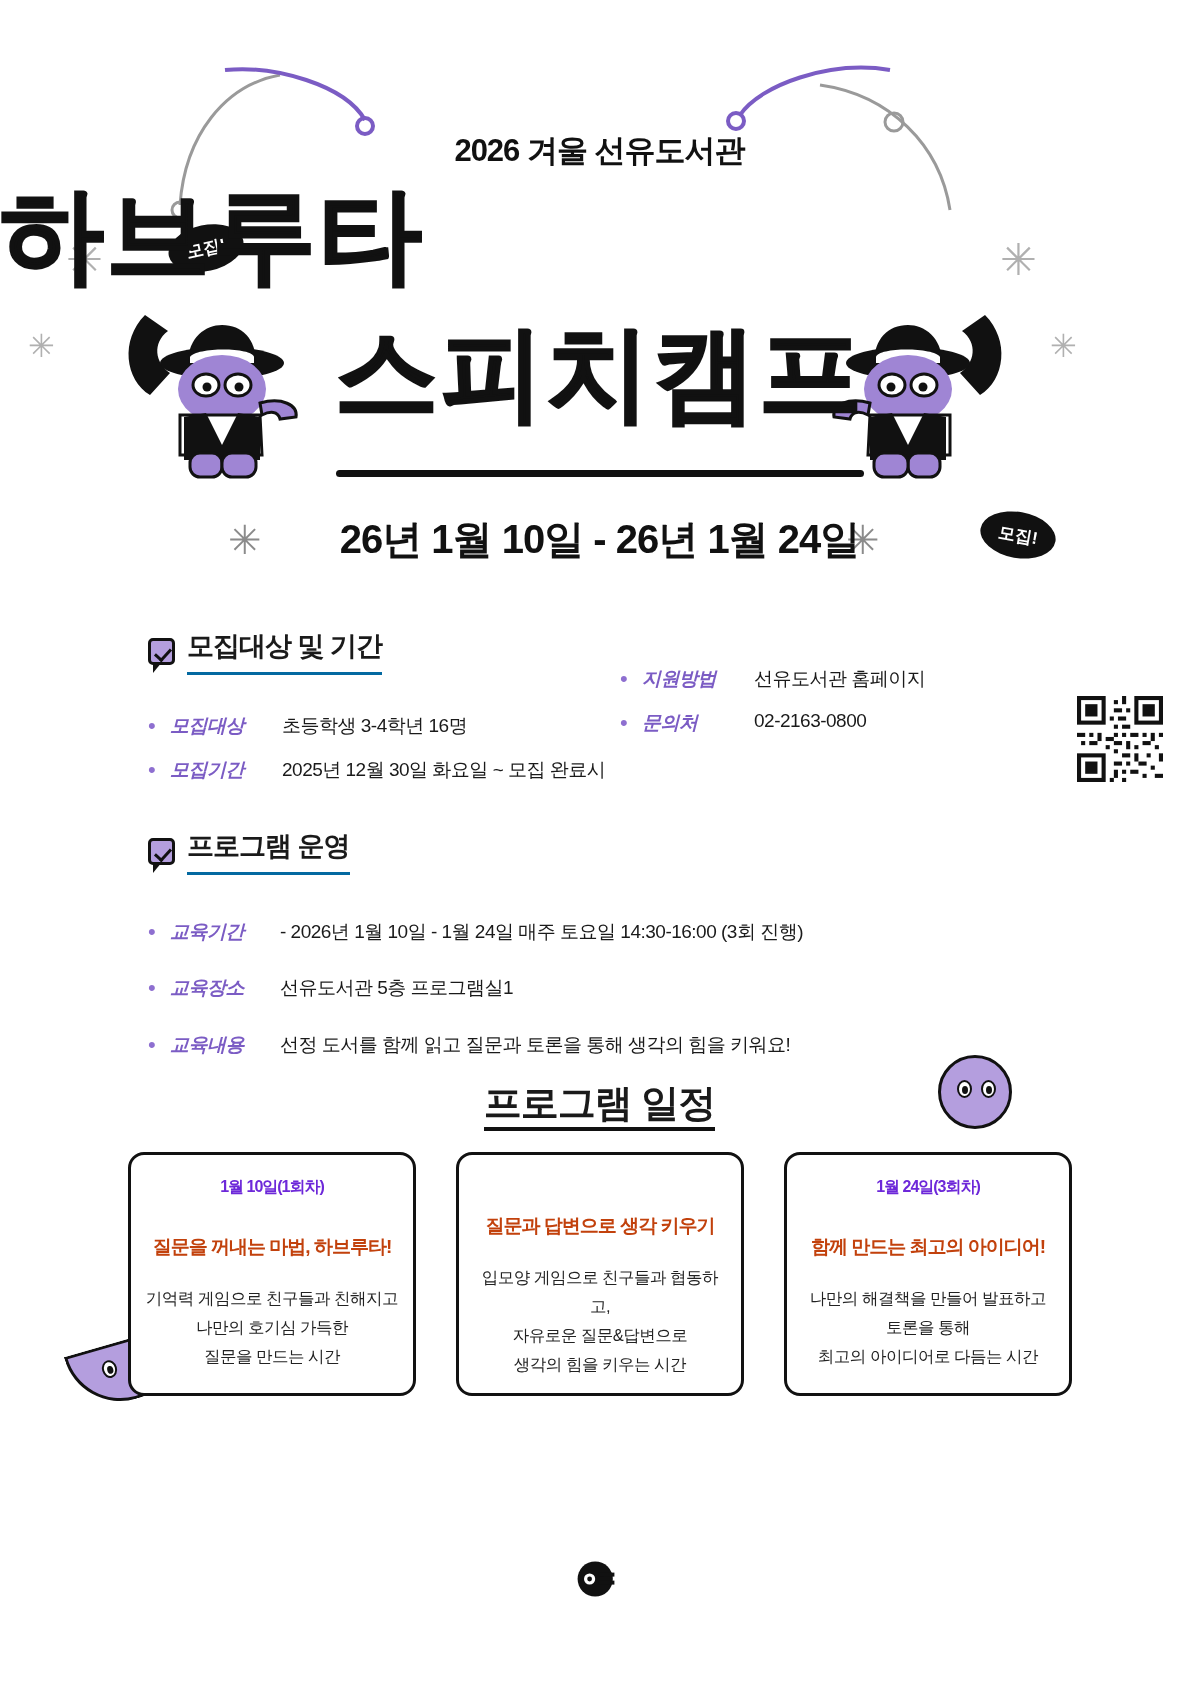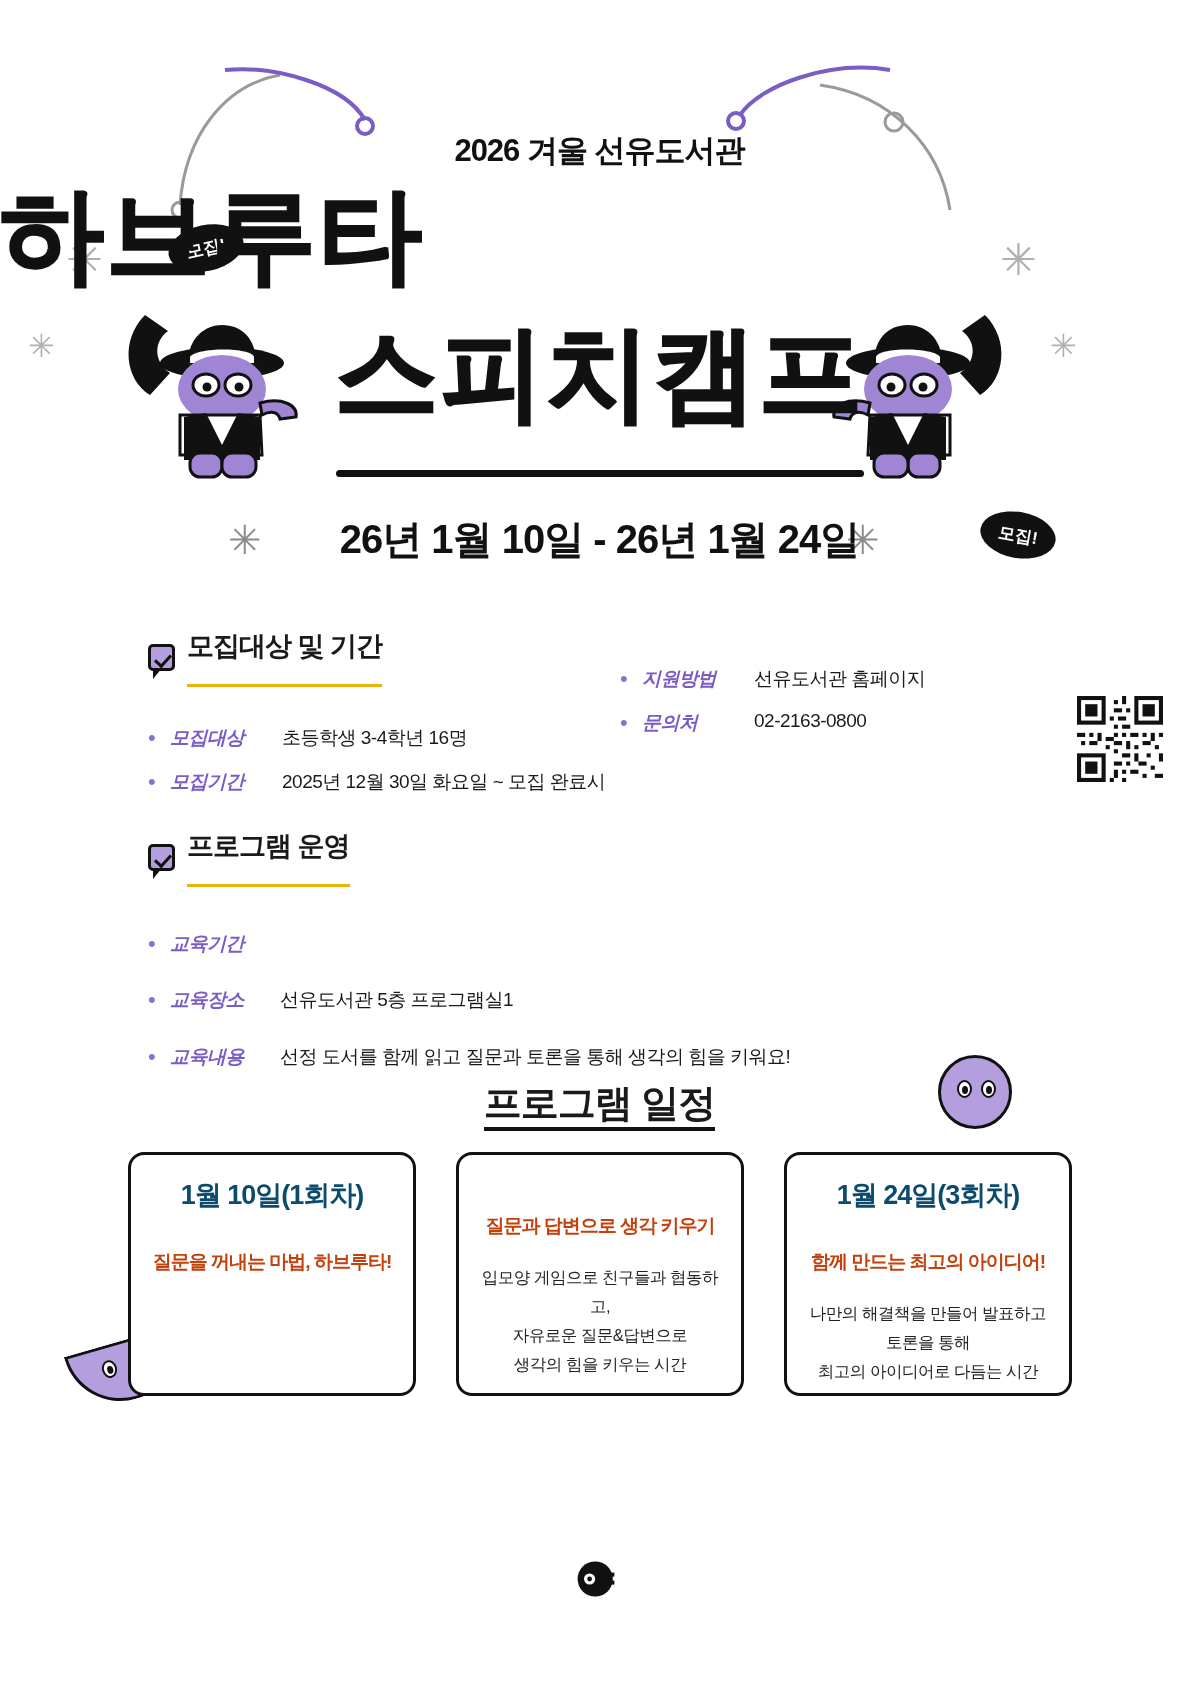--- a/index.html
+++ b/index.html
@@ -142,22 +142,22 @@
     content: "";
     position: absolute;
     left: 2px; bottom: -11px;
     width: 0; height: 0;
     border-left: 9px solid #111;
     border-bottom: 11px solid transparent;
   }
   .sec-title {
     font-size: 27px; font-weight: bold;
     letter-spacing: -1px;
-    border-bottom: 3px solid #eab308;
-    padding-bottom: 20px;
+    border-bottom: 3px solid #0369a1;
+    padding-bottom: 8px;
   }
 
   .col-left { position: absolute; top: 0; left: 148px; width: 470px; }
   .col-right { position: absolute; top: 0; left: 620px; width: 460px; }
 
   .item-list { margin-top: 38px; }
   .item-row {
     display: flex; align-items: flex-start;
     margin-bottom: 18px;
     font-size: 19px;
@@ -208,22 +208,22 @@
   }
   .card {
     width: 288px; height: 244px;
     border: 3px solid #111;
     border-radius: 16px;
     background: #fff;
     padding: 22px 14px 16px;
     text-align: center;
   }
   .card-date {
-    color: #0c4a6e;
-    font-size: 27px;
+    color: #6d28d9;
+    font-size: 16px;
     font-weight: bold;
     letter-spacing: -1px;
   }
   .card-head {
     margin-top: 36px;
     font-size: 19px;
     font-weight: bold;
     letter-spacing: -1px;
     color: #c2410c;
   }
@@ -475,20 +475,21 @@
 
   <div class="ops">
     <div class="sec-head">
       <span class="chk"></span>
       <span class="sec-title">프로그램 운영</span>
     </div>
     <div class="item-list">
       <div class="item-row">
         <span class="bullet">•</span>
         <span class="item-key">교육기간</span>
+        <span class="item-val">- 2026년 1월 10일 - 1월 24일 매주 토요일 14:30-16:00 (3회 진행)</span>
       </div>
       <div class="item-row">
         <span class="bullet">•</span>
         <span class="item-key">교육장소</span>
         <span class="item-val">선유도서관 5층 프로그램실1</span>
       </div>
       <div class="item-row">
         <span class="bullet">•</span>
         <span class="item-key">교육내용</span>
         <span class="item-val">선정 도서를 함께 읽고 질문과 토론을 통해 생각의 힘을 키워요!</span>
@@ -512,20 +513,23 @@
 </div>
 <div class="deco-half">
   <span class="eye" style="left:30px; top:12px;"></span>
   <span class="eye" style="left:58px; top:12px;"></span>
 </div>
 
 <div class="cards">
   <div class="card">
     <div class="card-date">1월 10일(1회차)</div>
     <div class="card-head">질문을 꺼내는 마법, 하브루타!</div>
+    <div class="card-body" style="white-space:pre-line;">기억력 게임으로 친구들과 친해지고
+나만의 호기심 가득한
+질문을 만드는 시간</div>
   </div>
   <div class="card">
     <div class="card-head">질문과 답변으로 생각 키우기</div>
     <div class="card-body" style="white-space:pre-line;">입모양 게임으로 친구들과 협동하고,
 자유로운 질문&amp;답변으로
 생각의 힘을 키우는 시간</div>
   </div>
   <div class="card">
     <div class="card-date">1월 24일(3회차)</div>
     <div class="card-head">함께 만드는 최고의 아이디어!</div>

